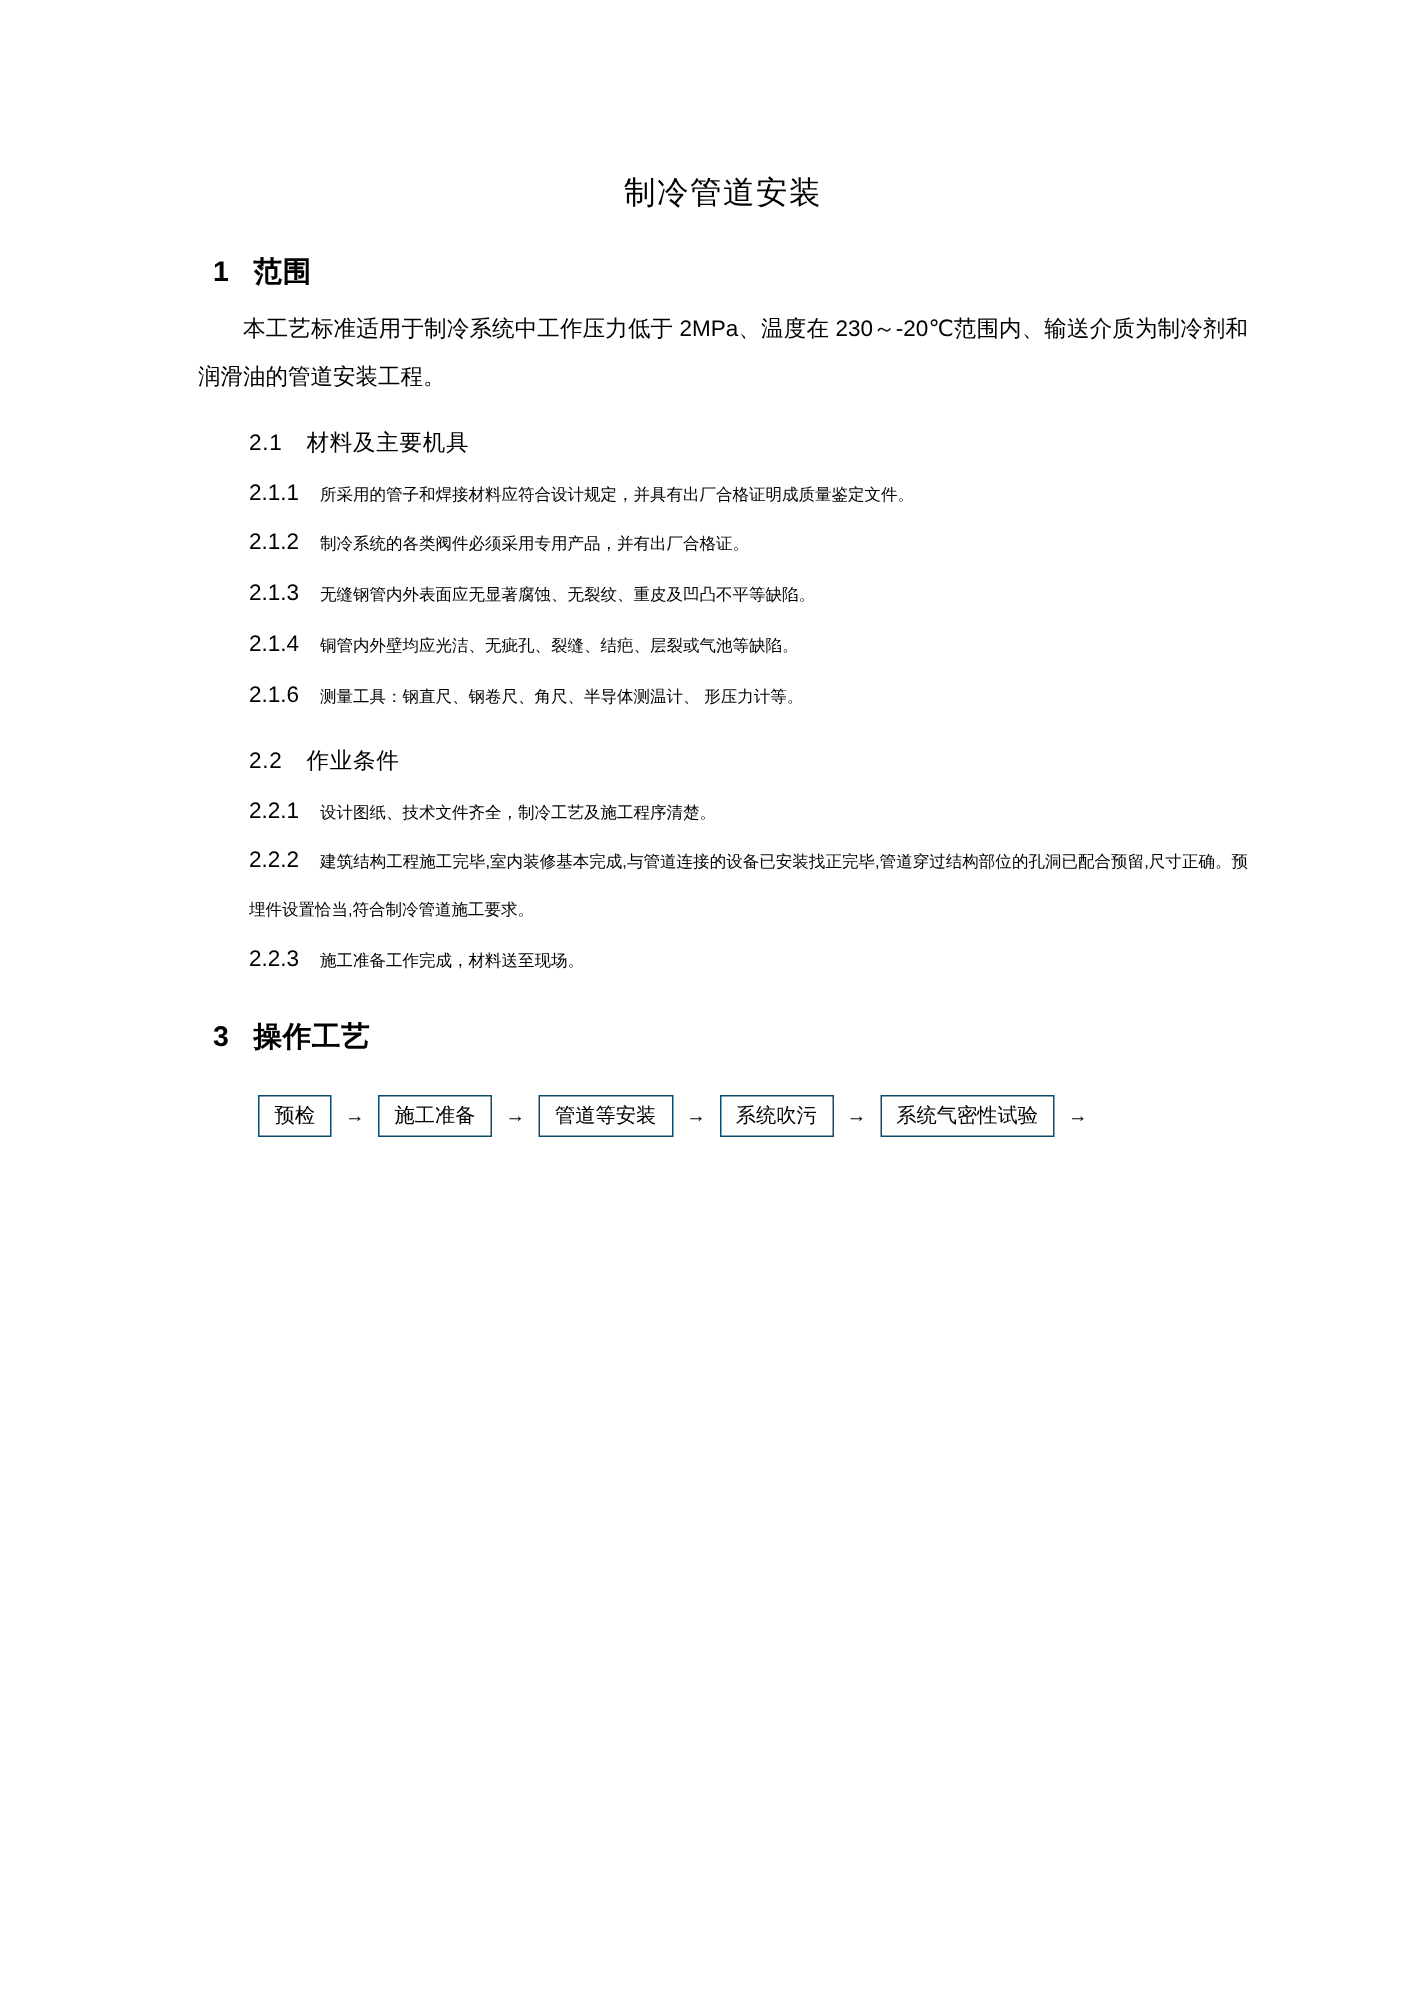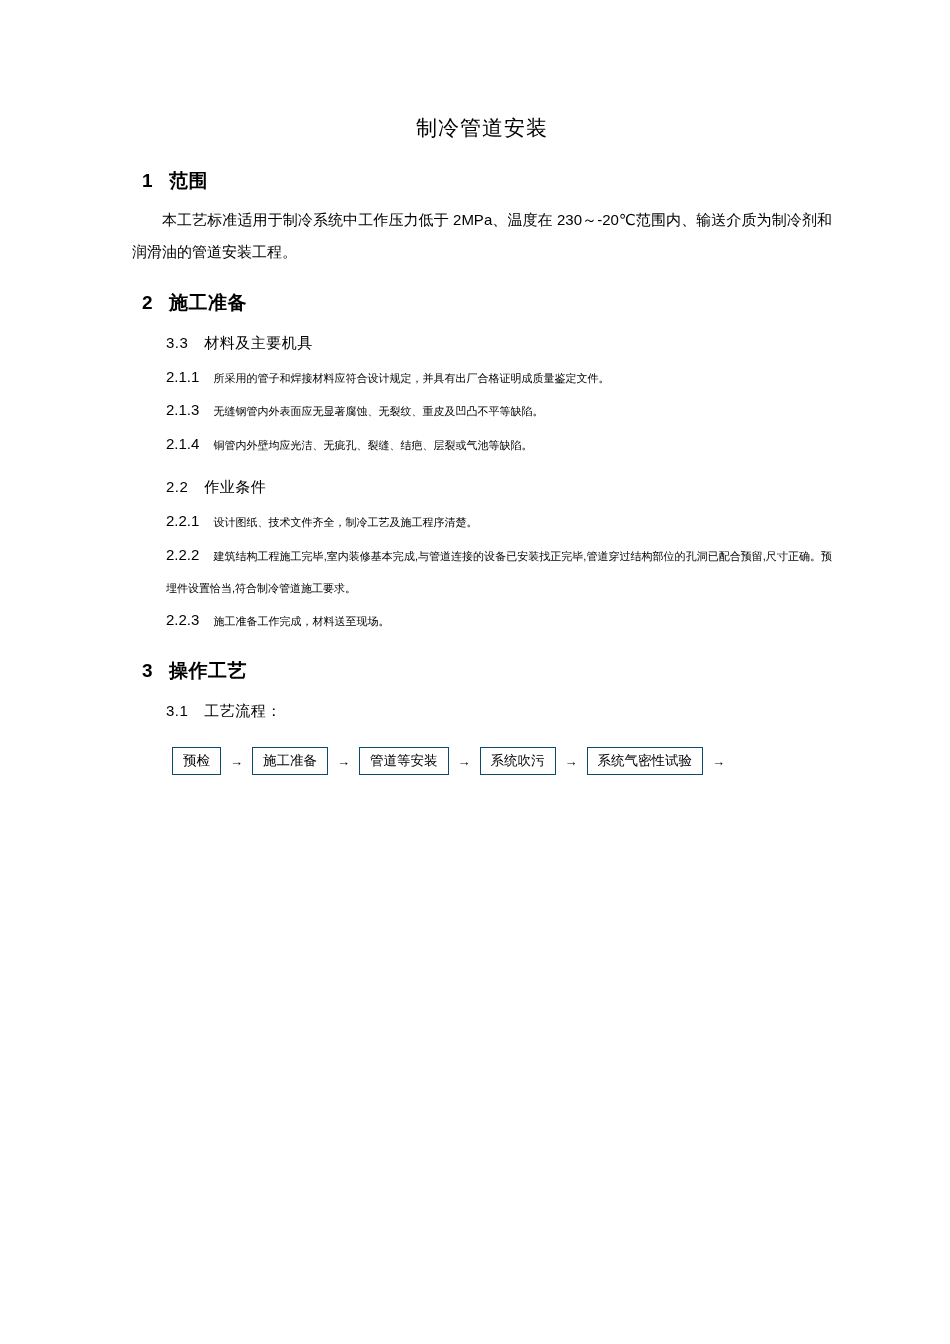--- a/index.html
+++ b/index.html
@@ -100,59 +100,59 @@
 
 <div class="page">
 
   <div class="doc-title">制冷管道安装</div>
 
   <div class="h1">
     <span class="num">1</span><span>范围</span>
   </div>
   <p class="para indent">本工艺标准适用于制冷系统中工作压力低于 2MPa、温度在 230～-20℃范围内、输送介质为制冷剂和润滑油的管道安装工程。</p>
 
-  <div class="h1">
-    <span class="num">2</span><span>施工准备</span>
-  </div>
 
   <div class="h2">
-    <span class="num">3.3</span><span>材料及主要机具</span>
+    <span class="num">2.1</span><span>材料及主要机具</span>
   </div>
 
   <div class="item">
     <span class="num">2.1.1</span><span class="item-cont">所采用的管子和焊接材料应符合设计规定，并具有出厂合格证明成质量鉴定文件。</span>
   </div>
   <div class="item">
+    <span class="num">2.1.2</span><span class="item-cont">制冷系统的各类阀件必须采用专用产品，并有出厂合格证。</span>
+  </div>
+  <div class="item">
     <span class="num">2.1.3</span><span class="item-cont">无缝钢管内外表面应无显著腐蚀、无裂纹、重皮及凹凸不平等缺陷。</span>
   </div>
   <div class="item">
     <span class="num">2.1.4</span><span class="item-cont">铜管内外壁均应光洁、无疵孔、裂缝、结疤、层裂或气池等缺陷。</span>
+  </div>
+  <div class="item">
+    <span class="num">2.1.6</span><span class="item-cont">测量工具：钢直尺、钢卷尺、角尺、半导体测温计、 形压力计等。</span>
   </div>
 
   <div class="h2">
     <span class="num">2.2</span><span>作业条件</span>
   </div>
 
   <div class="item">
     <span class="num">2.2.1</span><span class="item-cont">设计图纸、技术文件齐全，制冷工艺及施工程序清楚。</span>
   </div>
   <div class="item">
     <span class="num">2.2.2</span><span class="item-cont">建筑结构工程施工完毕,室内装修基本完成,与管道连接的设备已安装找正完毕,管道穿过结构部位的孔洞已配合预留,尺寸正确。预埋件设置恰当,符合制冷管道施工要求。</span>
   </div>
   <div class="item">
     <span class="num">2.2.3</span><span class="item-cont">施工准备工作完成，材料送至现场。</span>
   </div>
 
   <div class="h1">
     <span class="num">3</span><span>操作工艺</span>
   </div>
 
-  <div class="h2">
-    <span class="num">3.1</span><span>工艺流程：</span>
-  </div>
 
   <div class="flow">
     <div class="flow-box">预检</div>
     <div class="flow-arrow">→</div>
     <div class="flow-box">施工准备</div>
     <div class="flow-arrow">→</div>
     <div class="flow-box">管道等安装</div>
     <div class="flow-arrow">→</div>
     <div class="flow-box">系统吹污</div>
     <div class="flow-arrow">→</div>

